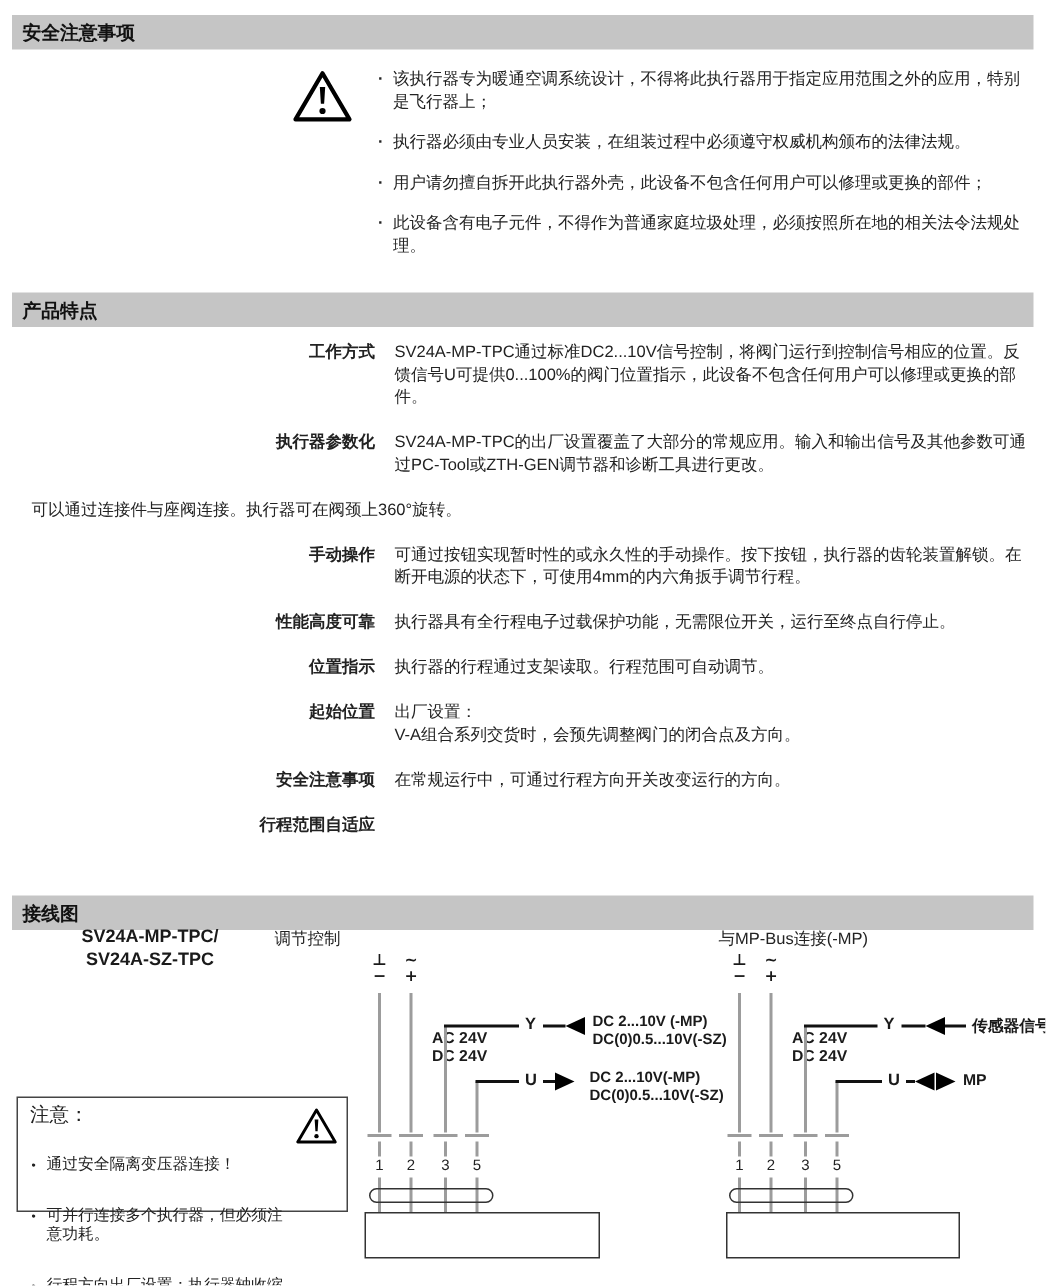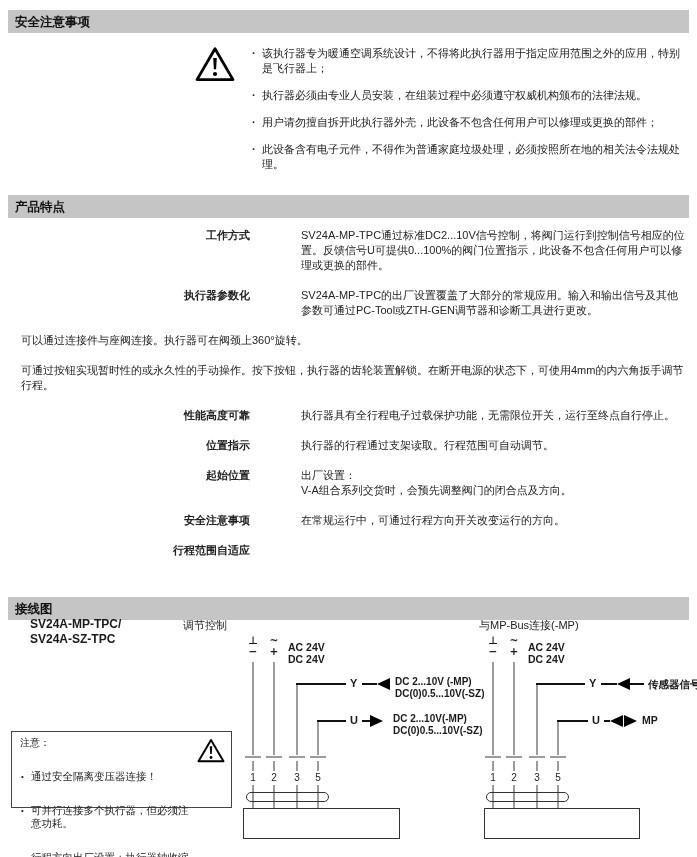--- a/index.html
+++ b/index.html
@@ -9,47 +9,47 @@
 
   .section-bar { position:absolute; left:8px; right:8px; height:23px; background:#c5c5c5;
                  font-weight:bold; font-size:12.5px; padding:4px 0 0 7px; color:#111; }
 
   .bullet-list { position:absolute; }
   .bullet { position:relative; padding-left:10px; font-size:11px; line-height:15px;
             margin-bottom:12px; color:#222; }
   .bullet::before { content:"·"; position:absolute; left:0; top:0; font-weight:bold; }
 
   .features { position:absolute; }
-  .feature-row { display:flex; margin-bottom:15px;gap:38px; }
+  .feature-row { display:flex; margin-bottom:15px; }
   .feature-label { width:242px; text-align:right; font-size:11px; font-weight:bold;
                    line-height:15px; flex:none; color:#222; }
   .feature-text { margin-left:13px; flex:1; font-size:11px; line-height:15px;
                   white-space:pre-line; color:#222; }
   .wire  { position:absolute; width:2px; background:#9c9c9c; }
   .dashv { position:absolute; width:0; border-left:2px dashed #9c9c9c; }
   .tick  { position:absolute; width:16px; height:2px; background:#9c9c9c; }
   .tnum  { position:absolute; width:16px; text-align:center; font-size:10px; color:#222; }
   .hline { position:absolute; height:2px; background:#111; }
   .arrow-l { position:absolute; width:0; height:0; border-top:6px solid transparent;
              border-bottom:6px solid transparent; border-right:13px solid #000; }
   .arrow-r { position:absolute; width:0; height:0; border-top:6px solid transparent;
              border-bottom:6px solid transparent; border-left:13px solid #000; }
   .stadium { position:absolute; width:83px; height:10px; border:1.5px solid #333; border-radius:8px; }
   .tbox { position:absolute; height:31px; border:1.5px solid #333; background:#fff; }
   .sym-col { position:absolute; width:16px; text-align:center; font-weight:bold;
              font-size:10.5px; line-height:11px; font-family:"DejaVu Sans",sans-serif; }
-  .pwr { position:absolute; font-weight:bold; font-size:10.5px; line-height:12px; white-space:nowrap; }
+  .pwr { position:absolute; font-weight:bold; font-size:10.5px; line-height:12px; white-space:nowrap;margin-top:45px; }
   .yu-label { position:absolute; font-weight:bold; font-size:11px; }
   .sig { position:absolute; font-weight:bold; font-size:10px; line-height:12px; white-space:nowrap; }
   .diagram-title { position:absolute; font-size:11px; color:#222; }
-  .model-block { position:absolute; left:30px; width:140px; text-align:left;
+  .model-block { position:absolute; left:30px; width:140px; text-align:center;
                  font-weight:bold; font-size:12px; line-height:15px; }
   .note-box { position:absolute; left:11px; top:731px; width:221px; height:77px;
               border:1px solid #444; padding:4px 34px 4px 8px; }
-  .note-title { font-size:10px; line-height:14px; color:#222; }
+  .note-title { font-size:13px; line-height:14px; color:#222; }
   .note-bullet { position:relative; padding-left:11px; font-size:10.5px; line-height:13.5px;
                  margin-top:20px; color:#222; }
   .note-bullet::before { content:"•"; position:absolute; left:1px; top:0; font-size:8px; }
   .warn-svg { position:absolute; }
 </style>
 </head>
 <body>
 
 <div class="page">
 
@@ -80,20 +80,21 @@
       <div class="feature-text">SV24A-MP-TPC通过标准DC2...10V信号控制，将阀门运行到控制信号相应的位置。反馈信号U可提供0...100%的阀门位置指示，此设备不包含任何用户可以修理或更换的部件。</div>
     </div>
     <div class="feature-row">
       <div class="feature-label">执行器参数化</div>
       <div class="feature-text">SV24A-MP-TPC的出厂设置覆盖了大部分的常规应用。输入和输出信号及其他参数可通过PC-Tool或ZTH-GEN调节器和诊断工具进行更改。</div>
     </div>
     <div class="feature-row">
       <div class="feature-text">可以通过连接件与座阀连接。执行器可在阀颈上360°旋转。</div>
     </div>
     <div class="feature-row">
+      <div class="feature-label">手动操作</div>
       <div class="feature-text">可通过按钮实现暂时性的或永久性的手动操作。按下按钮，执行器的齿轮装置解锁。在断开电源的状态下，可使用4mm的内六角扳手调节行程。</div>
     </div>
     <div class="feature-row">
       <div class="feature-label">性能高度可靠</div>
       <div class="feature-text">执行器具有全行程电子过载保护功能，无需限位开关，运行至终点自行停止。</div>
     </div>
     <div class="feature-row">
       <div class="feature-label">位置指示</div>
       <div class="feature-text">执行器的行程通过支架读取。行程范围可自动调节。</div>
     </div>

